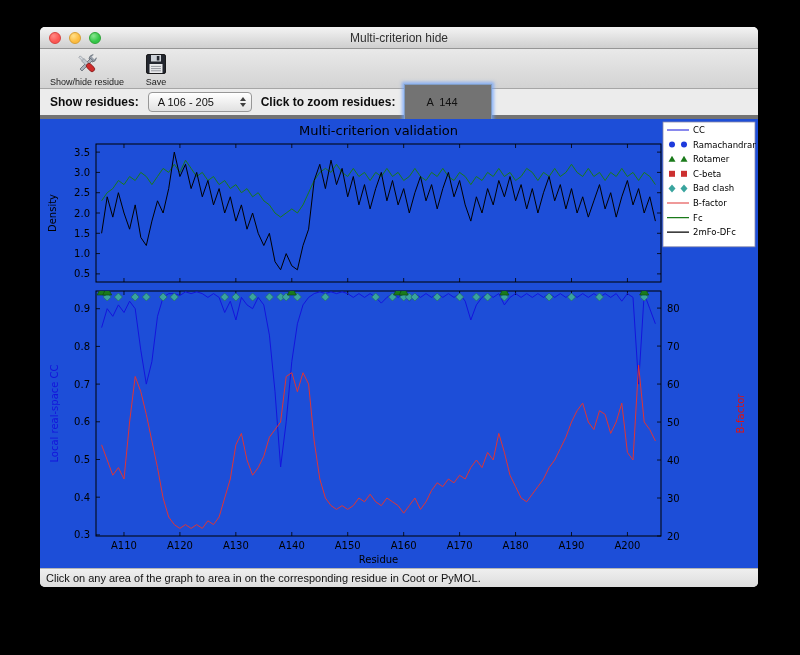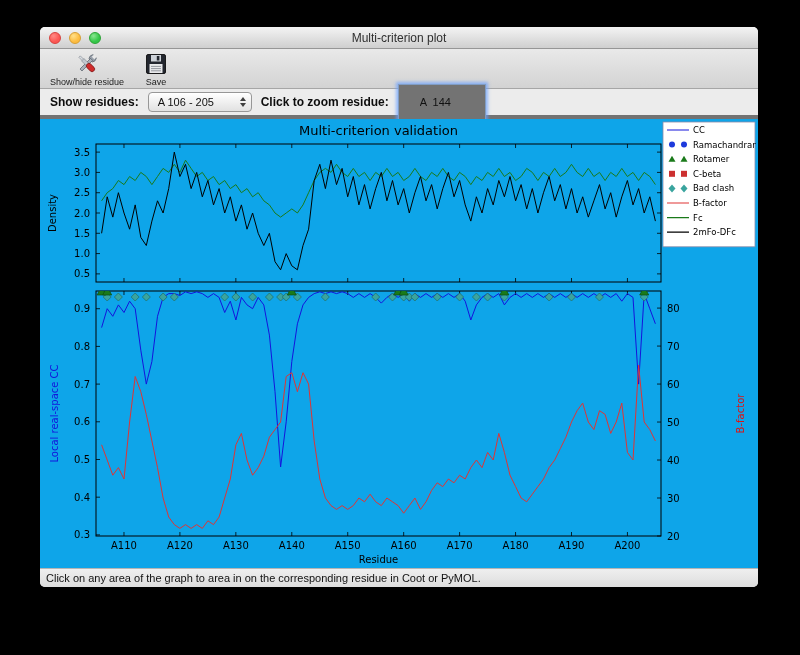--- a/index.html
+++ b/index.html
@@ -55,42 +55,42 @@
   .popup-arrows i { width:0; height:0; border-left:3px solid transparent; border-right:3px solid transparent; display:block; }
   .popup-arrows .up   { border-bottom:4px solid #3f3f3f; }
   .popup-arrows .down { border-top:4px solid #3f3f3f; }
   .zoom-input {
     width:88px; height:36px; border:1px solid #7f9cc4; font-size:11px;
     padding:0 21px; outline:none; color:#111; background:#737373;
     box-shadow:0 0 3px 2px rgba(105,160,255,.7);
     font-family:"Liberation Sans", sans-serif;
   }
 
-  .plot-panel { background:#0ea5e9; height:450px; position:relative; border-bottom:1px solid #b5b5b5; }
+  .plot-panel { background:#1d4ed8; height:450px; position:relative; border-bottom:1px solid #b5b5b5; }
   .plot-panel svg { display:block; margin:0 auto; }
   svg text { font-family:"DejaVu Sans","Liberation Sans",sans-serif; }
 
   .statusbar {
     height:18px; background:linear-gradient(#efefef,#ddd);
     display:flex; align-items:center; padding:0 6px;
     font-size:11px; color:#111;
   }
 </style>
 </head>
 <body>
 
 <div class="window">
 
   <div class="titlebar">
     <div class="traffic">
       <span class="light red"></span>
       <span class="light yellow"></span>
       <span class="light green"></span>
     </div>
-    <div class="title">Multi-criterion plot</div>
+    <div class="title">Multi-criterion hide</div>
   </div>
 
   <div class="toolbar">
     <div class="tool">
       <span class="tool-icon">
         <svg width="26" height="26" viewBox="0 0 26 26">
           <g transform="rotate(45 13 13)">
             <circle cx="13" cy="5" r="3.4" fill="#9aa2ac" stroke="#59616b" stroke-width="0.7"></circle>
             <rect x="11.2" y="1" width="3.6" height="3.4" fill="#e9e9e9"></rect>
             <rect x="11.6" y="6.5" width="2.8" height="15" fill="#aab2bc" stroke="#59616b" stroke-width="0.7"></rect>
@@ -122,21 +122,21 @@
 
   <div class="controls">
     <span class="ctl-label">Show residues:</span>
     <div class="popup">
       <span>A 106 - 205</span>
       <span class="popup-arrows">
           <i class="up"></i>
           <i class="down"></i>
         </span>
     </div>
-    <span class="ctl-label">Click to zoom residue:</span>
+    <span class="ctl-label">Click to zoom residues:</span>
     <input class="zoom-input" value="A  144" style="">
   </div>
 
   <div class="plot-panel">
     <svg id="plot-svg" width="714" height="448">
         <defs>
           <clipPath id="clipTop">
             <rect x="54" y="25" width="565" height="138"></rect>
           </clipPath>
           <clipPath id="clipBot">

